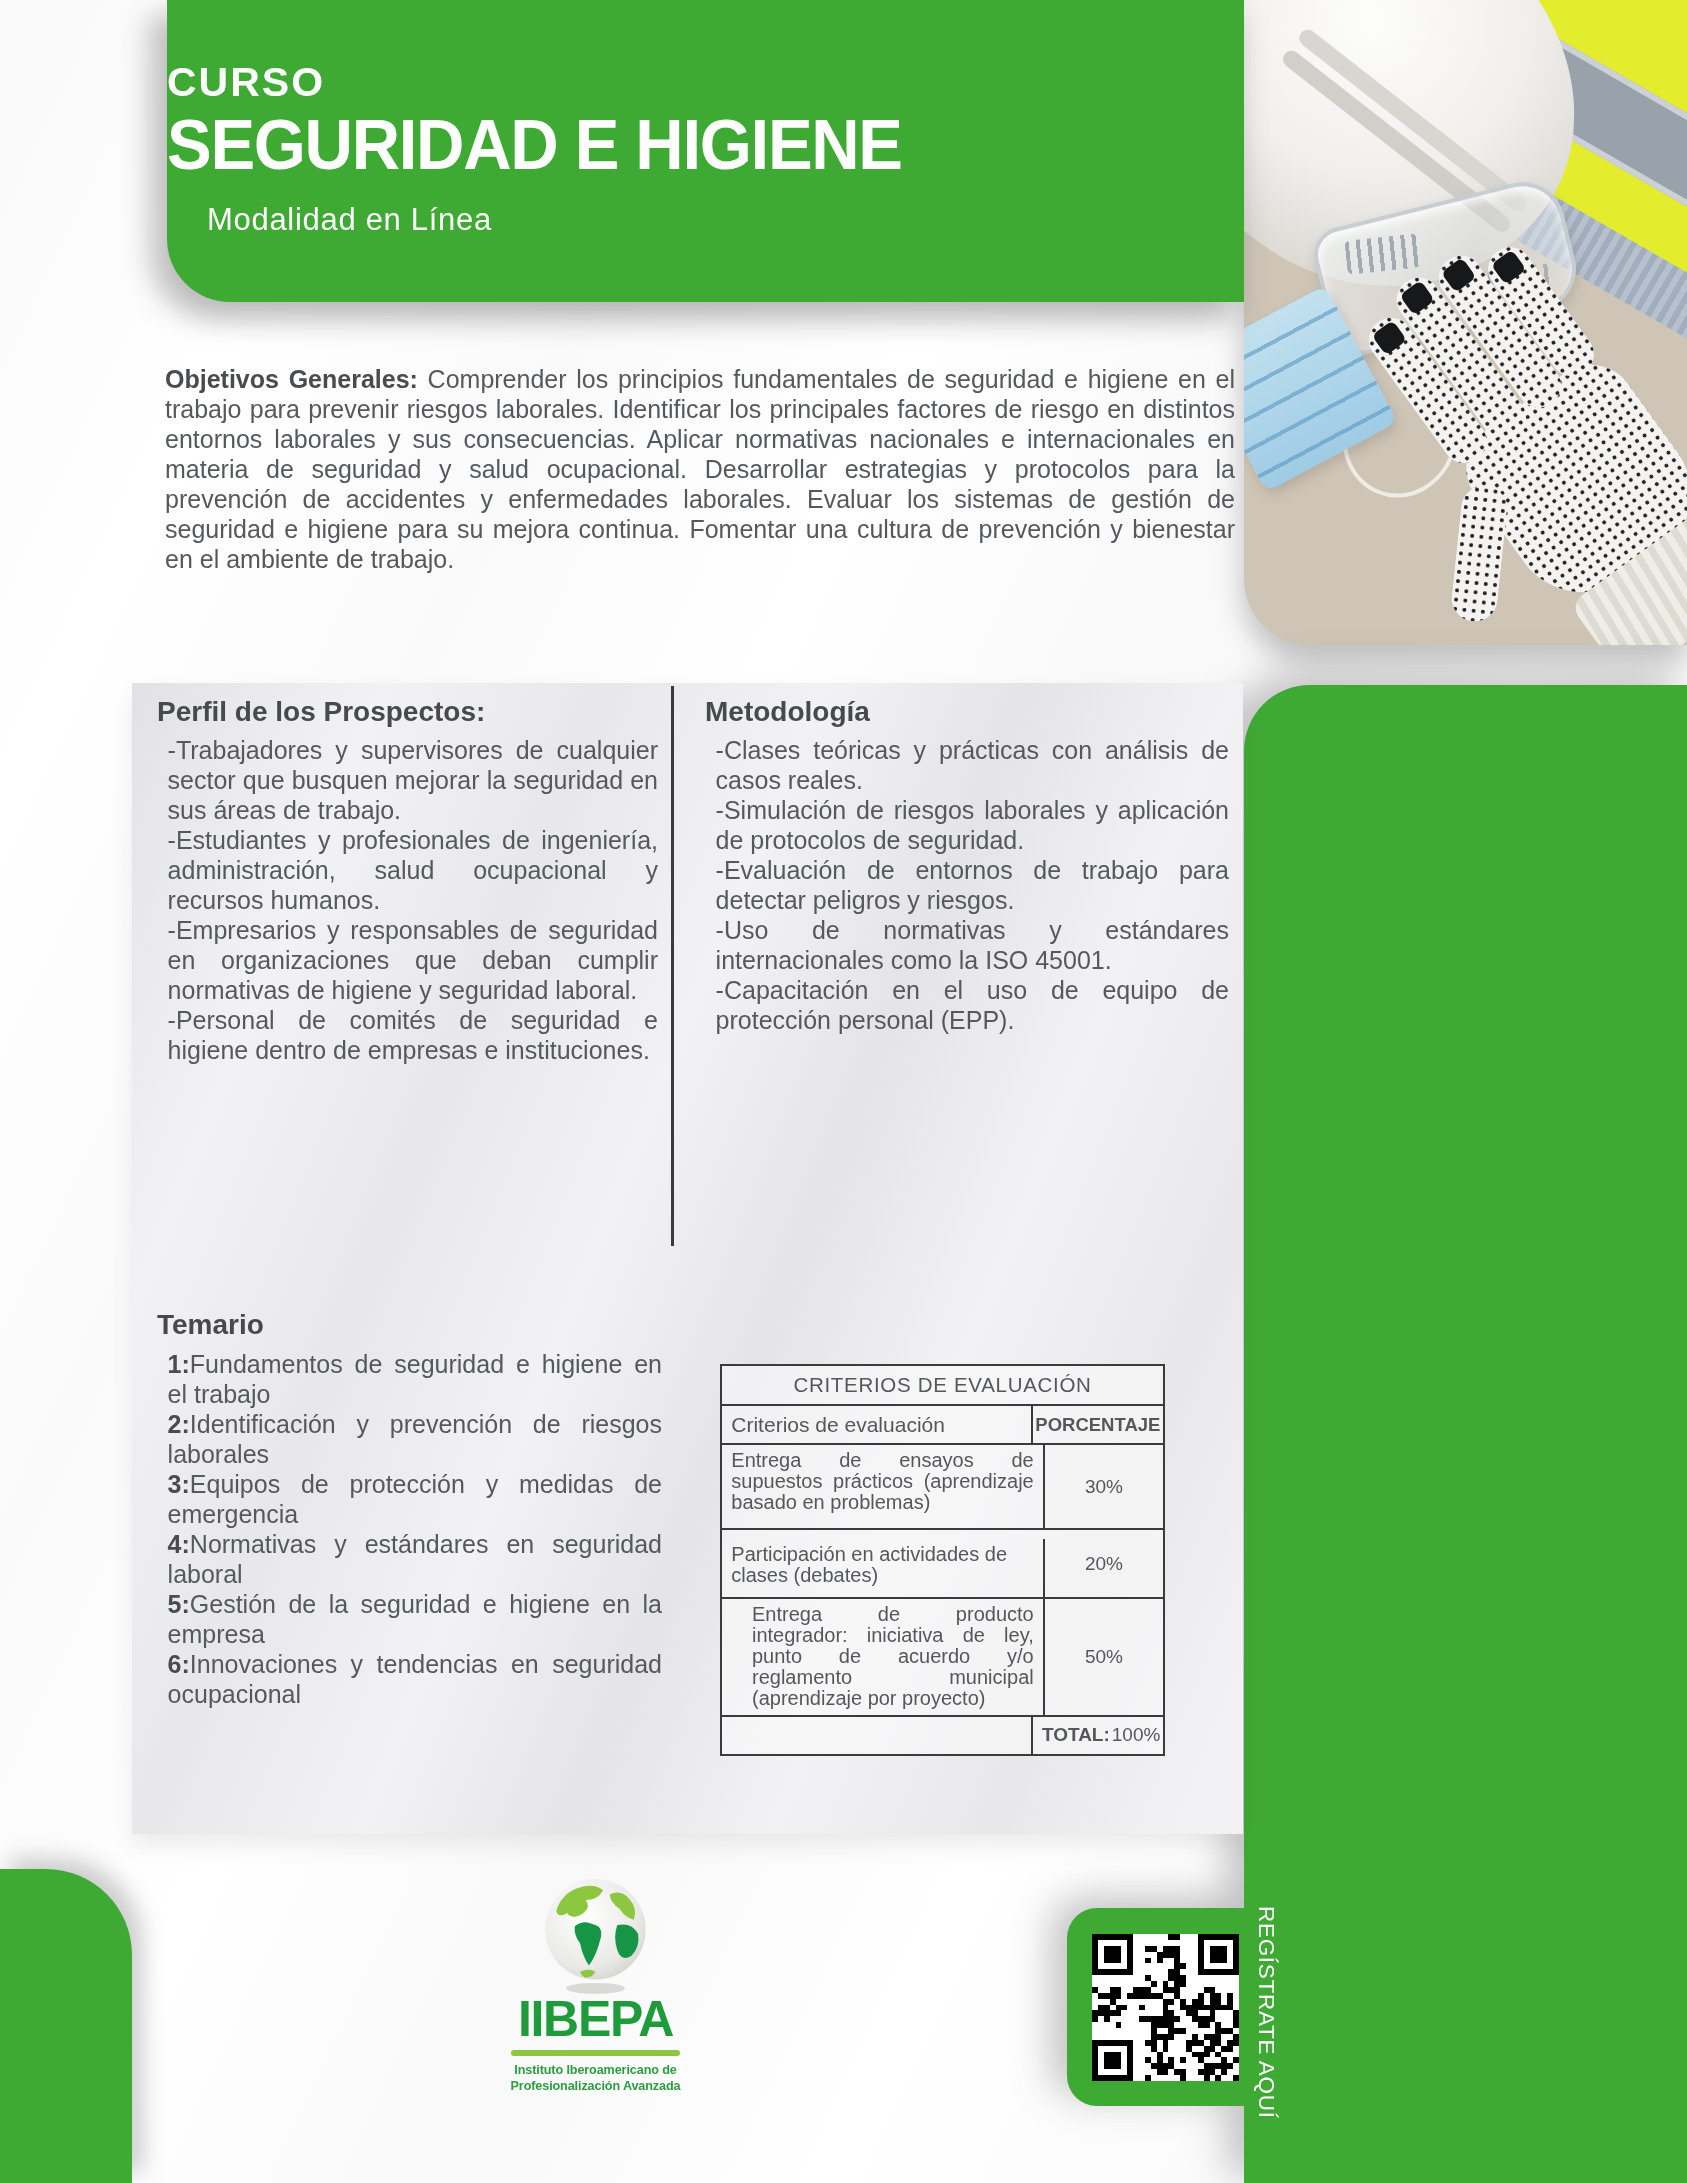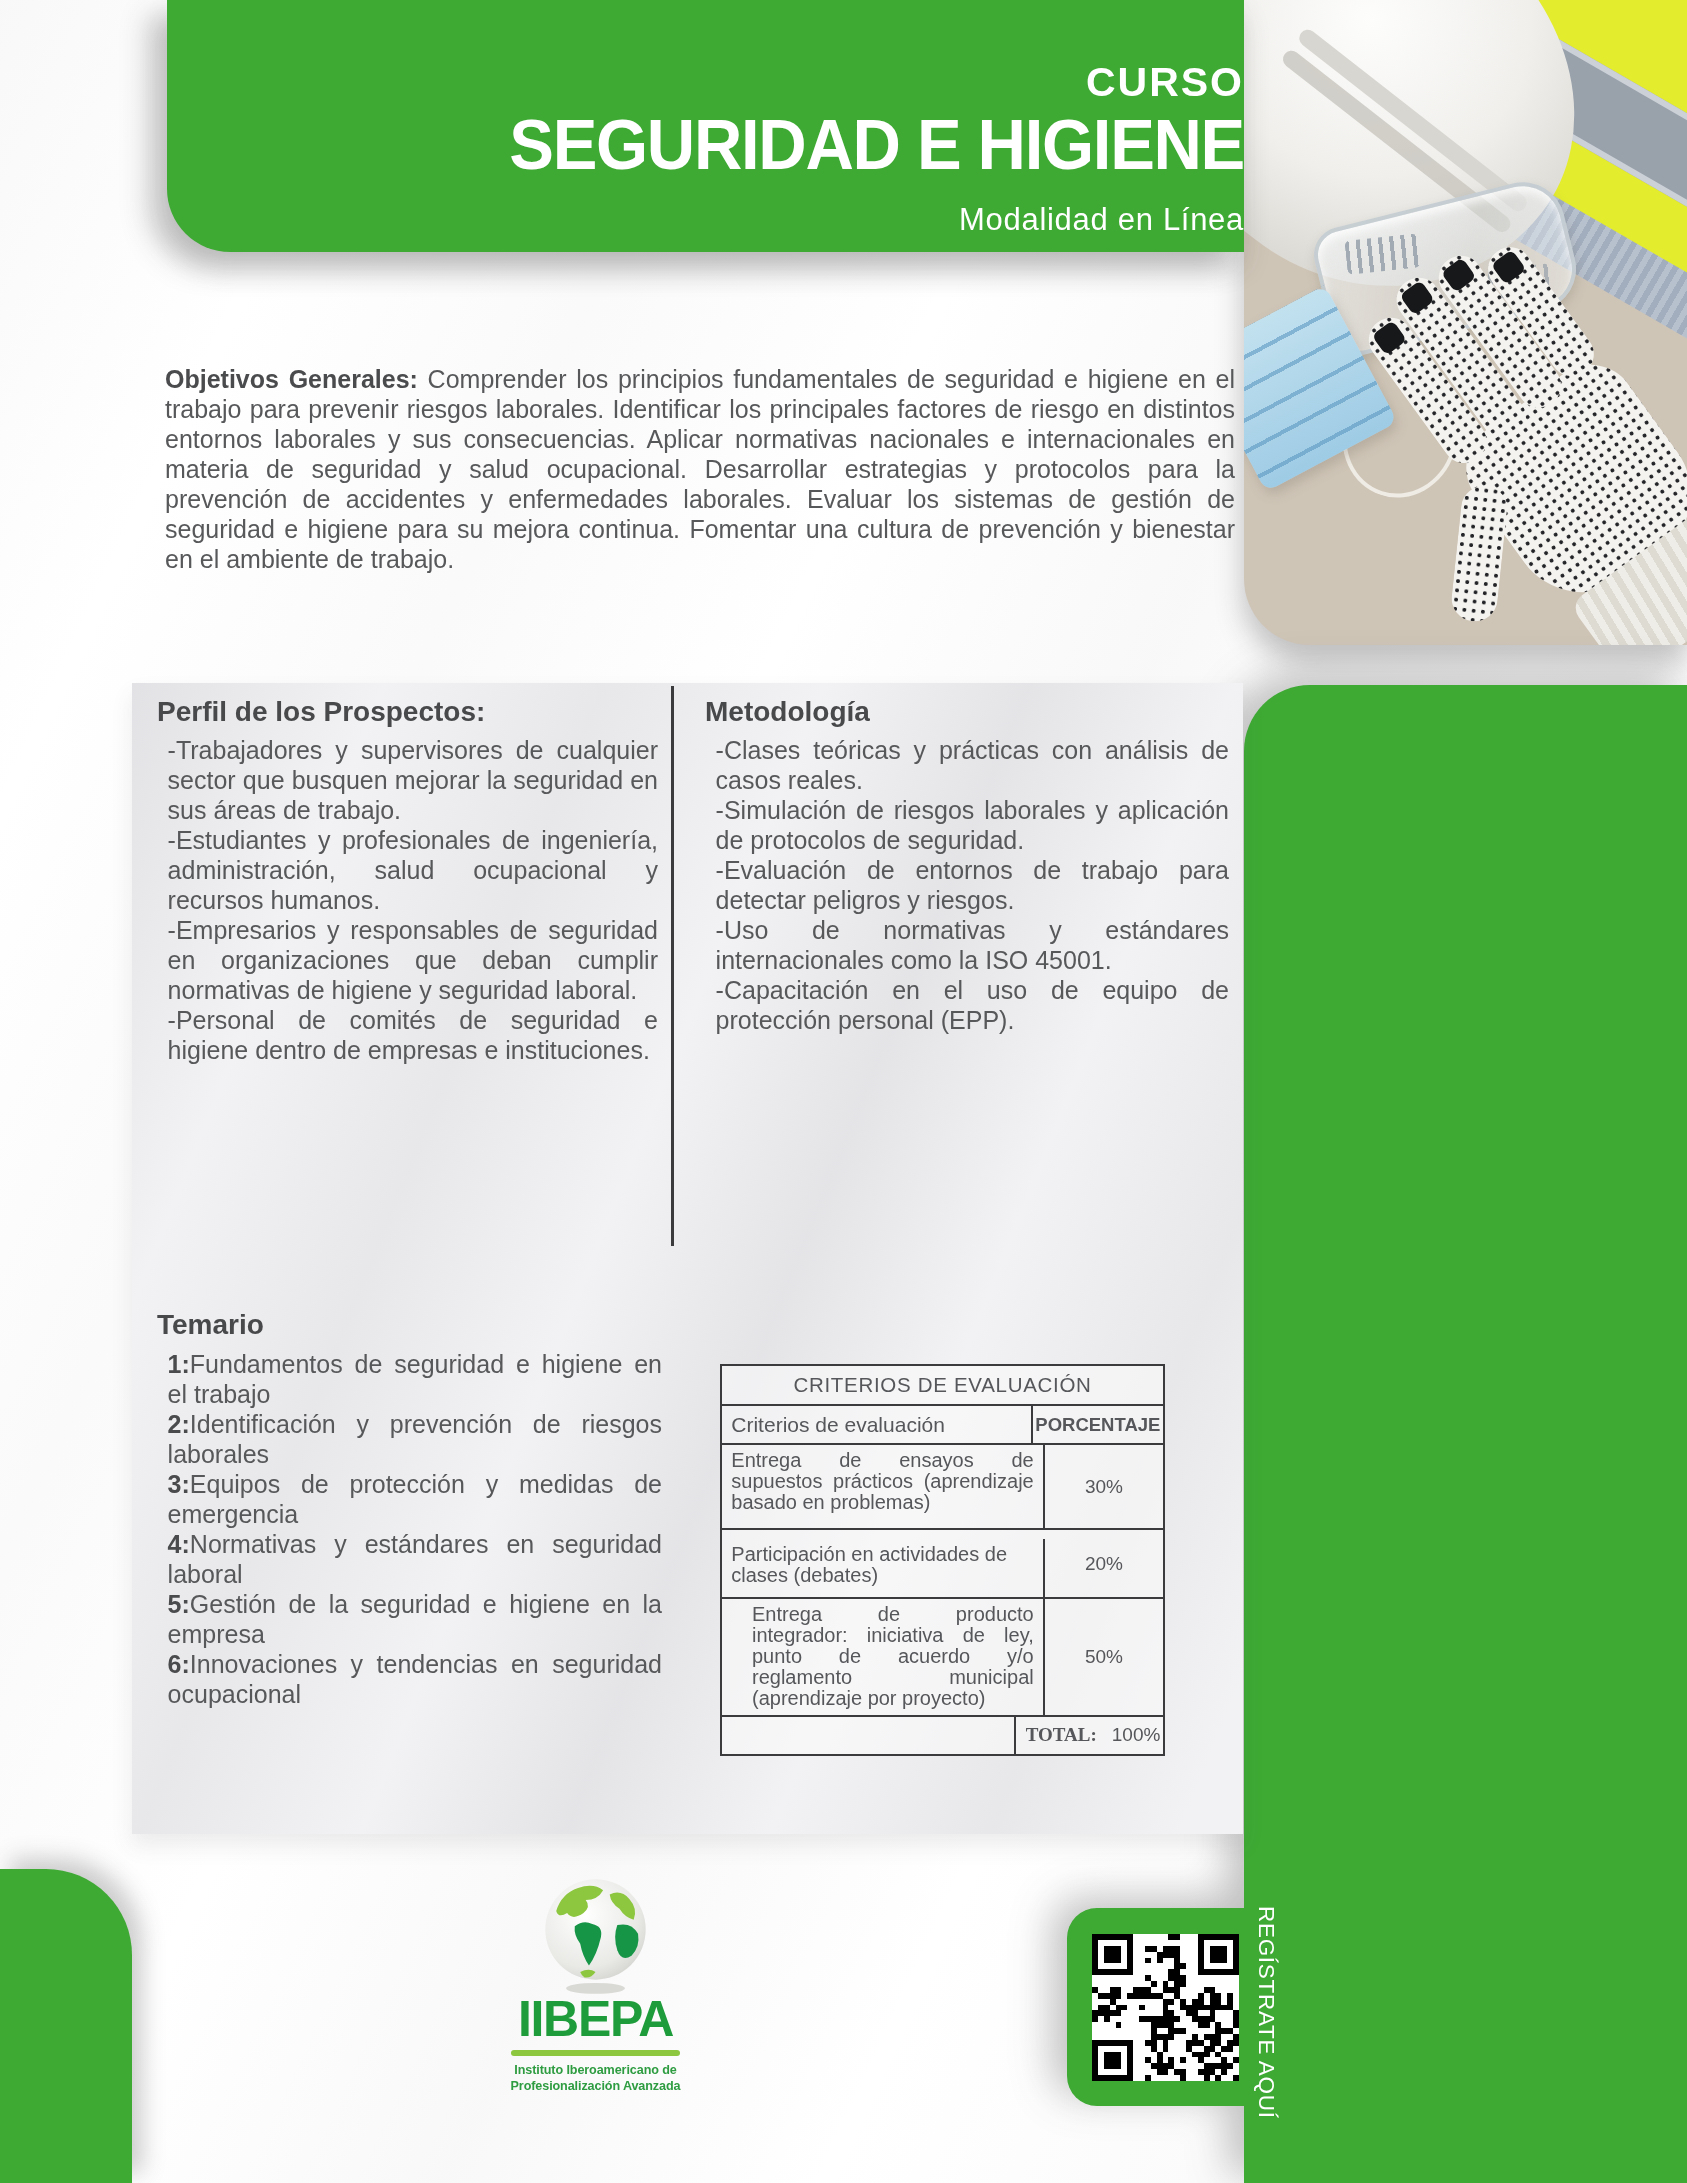--- a/index.html
+++ b/index.html
@@ -61,24 +61,24 @@
   .ph-f2{left:120px;top:-8px;height:189px;}
   .ph-f3{left:167px;top:-1.3px;height:177px;}
   .ph-f4{left:212px;top:21px;height:149px;}
   .ph-thumb{position:absolute;left:18.5px;top:187px;width:46px;height:136px;border-radius:23px;transform:rotate(42deg);}
   .ph-cap{margin:6.6px auto 0;width:26.5px;height:25px;background:#17181a;border-radius:6.6px;}
   .ph-cuff{position:absolute;left:85px;top:349px;width:169px;height:99px;border-radius:16px;
     background:repeating-linear-gradient(95deg,#efede8 0 7.3px,#dedbd3 7.3px 14.6px);}
 
   
   .header{
-    left:167px;top:0;width:1077px;height:252px;
+    left:167px;top:0;width:1077px;height:302px;
     background:var(--green);border-radius:0 0 0 63px;
     box-shadow:-18.5px 16px 28px rgba(60,60,60,.25), 0 16px 28px rgba(60,60,60,.14);
-    color:#ffffff;text-align:right;
+    color:#ffffff;text-align:left;
   }
   .header .curso{padding-top:61px;font-size:41px;font-weight:700;letter-spacing:2px;line-height:42px;}
   .header .big{margin-top:6.6px;font-size:67px;font-weight:700;letter-spacing:-1.3px;line-height:70px;transform:scaleY(1.06);}
   .header .sub{margin-top:22.5px;font-size:31px;font-weight:400;letter-spacing:0.7px;margin-left:40px;}
 
   
   .objetivos{
     left:157px;top:356px;width:1070px;margin:8px;
     font-size:25px;line-height:30px;color:#57585a;text-align:justify;
   }
@@ -122,21 +122,21 @@
   .t-l{width:323px;box-sizing:border-box;border-right:2px solid #3b3b3d;padding:5.3px 9.3px;font-size:20px;line-height:21px;text-align:justify;}
   .t-l.nojust{text-align:left;margin-top:9px;}
   .t-r{flex:1;display:flex;align-items:center;justify-content:center;font-size:19px;text-align:center;padding:2.6px;}
   .t-head .t-l{font-size:21px;display:flex;align-items:center;min-height:37px;text-align:left;}
   .t-head .t-r{font-weight:700;font-size:18.5px;letter-spacing:0;}
   .r1 .t-l{min-height:83px;}
   .r2 .t-l{min-height:58px;}
   .r3 .t-l{min-height:99px;padding-left:30px;}
   .t-total .t-l{min-height:37px;}
   .t-total .t-r{justify-content:flex-start;padding-left:9.3px;font-size:19px;}
-  .t-total b{font-weight:700;margin-right:15px;font-family:Liberation Serif, serif;}
+  .t-total b{font-weight:700;margin-right:2px;}
 
   
   .green-side{left:1244px;top:685px;width:443px;height:1499px;
     filter:drop-shadow(-14.6px -9.3px 20px rgba(50,50,50,.30));}
   .green-side .fill{position:absolute;inset:0;background:var(--green);border-radius:66px 0 0 0;}
   .qr-tab{position:absolute;left:-177px;top:1223px;width:198px;height:198px;
     background:var(--green);border-radius:30px 0 0 30px;}
   .qr{position:absolute;left:25px;top:26px;width:147px;height:147px;}
   .qr svg{width:100%;height:100%;display:block;}
   .registrate{position:absolute;left:9.3px;top:1221px;height:198px;

